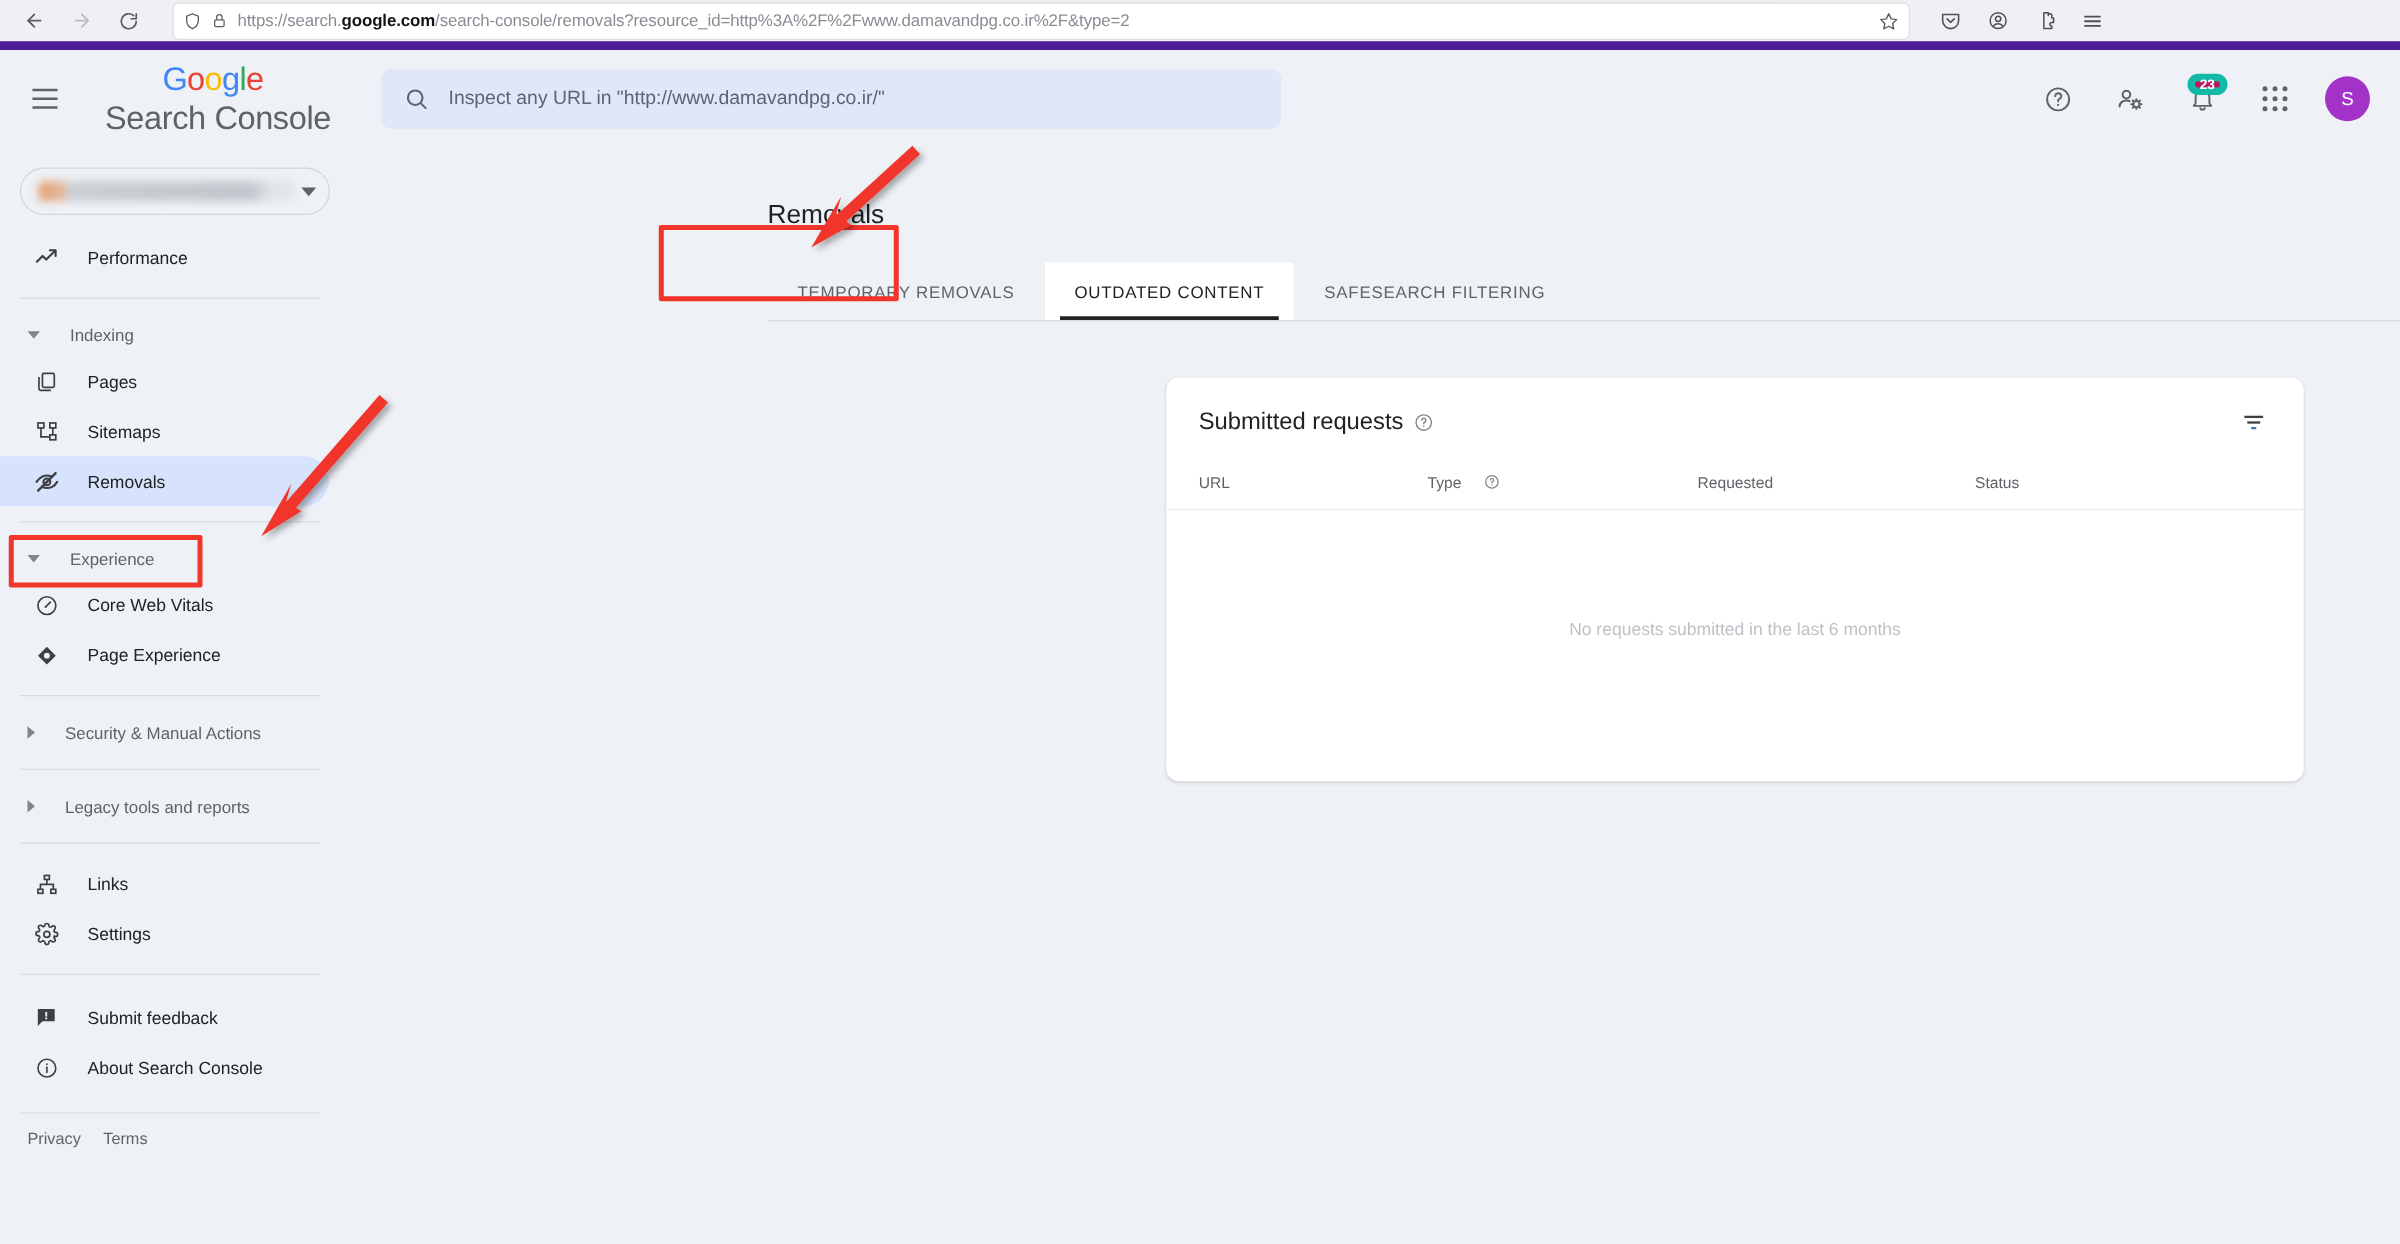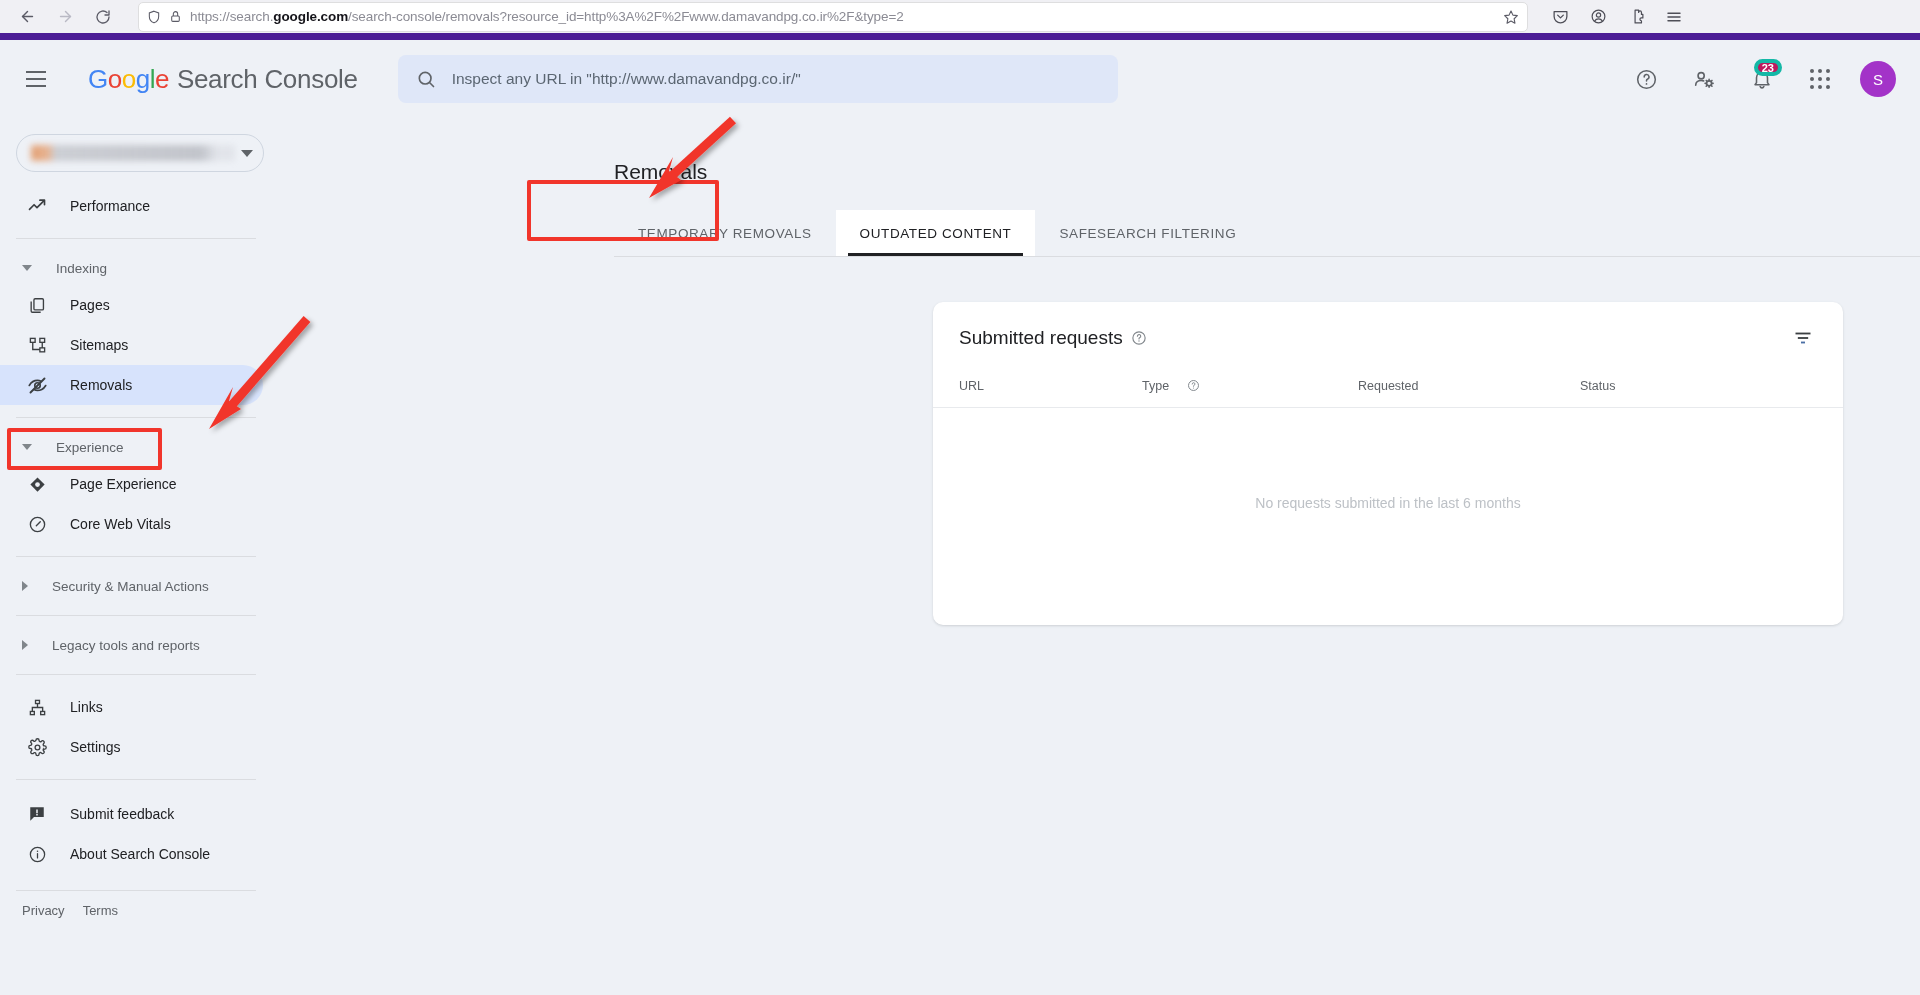--- a/index.html
+++ b/index.html
@@ -66,25 +66,26 @@
     z-index: 5;
   }
   .hamburger {
     width: 48px; height: 48px; margin-left: 12px;
     display: flex; flex-direction: column; justify-content: center;
     align-items: center; gap: 5px; border-radius: 50%;
   }
   .hamburger span { display: block; width: 20px; height: 2px; background: #5f6368; }
   .brand {
     display: flex; align-items: center;
-    margin-left: 28px;
+    margin-left: 16px;
     font-size: 26px;
     letter-spacing: -0.3px;
     color: #5f6368;
     white-space: nowrap;
+    flex-direction: column;
   }
   .brand .g-logo { font-size: 26px; font-weight: 400; letter-spacing: -0.5px; }
   .brand .g-logo .b { color: #4285F4; }
   .brand .g-logo .r { color: #EA4335; }
   .brand .g-logo .y { color: #FBBC05; }
   .brand .g-logo .gr { color: #34A853; }
   .brand .sc { margin-left: 8px; color: #5f6368; font-size: 26px; }
 
   .searchbox {
     margin-left: 40px;
@@ -106,21 +107,21 @@
     display: flex; align-items: center; justify-content: center;
     color: #5f6368; position: relative;
   }
   .badge {
     position: absolute; top: 2px; right: 2px;
     background: #be185d; color: #fff;
     font-size: 11px; font-weight: 700;
     border-radius: 10px; min-width: 20px; height: 17px;
     display: flex; align-items: center; justify-content: center;
     padding: 0 4px;
-    border: 4px solid #14b8a6;
+    border: 6px solid #14b8a6;
   }
   .apps-grid {
     display: grid; grid-template-columns: repeat(3, 4px);
     grid-gap: 4px;
   }
   .apps-grid i { width: 4px; height: 4px; background: #5f6368; border-radius: 50%; display: block; }
   .avatar {
     width: 36px; height: 36px; border-radius: 50%;
     background: #a333c8; color: #fff;
     display: flex; align-items: center; justify-content: center;
@@ -484,35 +485,35 @@
 
     <div class="nav-sep"></div>
 
     <div class="nav-section">
       <span class="tri open"></span>
       <span>Experience</span>
     </div>
 
     <div class="nav-item">
       <span class="ico">
+        <svg width="19" height="19" viewBox="0 0 24 24" fill="none" stroke="currentColor" stroke-width="1.7">
+            <circle cx="12" cy="12" r="9"></circle>
+            <line x1="15.5" y1="8.5" x2="10.5" y2="13.5" stroke-linecap="round"></line>
+          </svg>
+      </span>
+      <span>Core Web Vitals</span>
+    </div>
+    <div class="nav-item">
+      <span class="ico">
         <svg width="19" height="19" viewBox="0 0 24 24" fill="currentColor">
             <path d="M12 3l9 9-9 9-9-9z"></path>
             <circle cx="12" cy="12" r="3" fill="#eef1f6"></circle>
           </svg>
       </span>
       <span>Page Experience</span>
-    </div>
-    <div class="nav-item">
-      <span class="ico">
-        <svg width="19" height="19" viewBox="0 0 24 24" fill="none" stroke="currentColor" stroke-width="1.7">
-            <circle cx="12" cy="12" r="9"></circle>
-            <line x1="15.5" y1="8.5" x2="10.5" y2="13.5" stroke-linecap="round"></line>
-          </svg>
-      </span>
-      <span>Core Web Vitals</span>
     </div>
 
     <div class="nav-sep"></div>
 
     <div class="nav-section">
       <span class="tri closed"></span>
       <span>Security &amp; Manual Actions</span>
     </div>
 
     <div class="nav-sep"></div>

